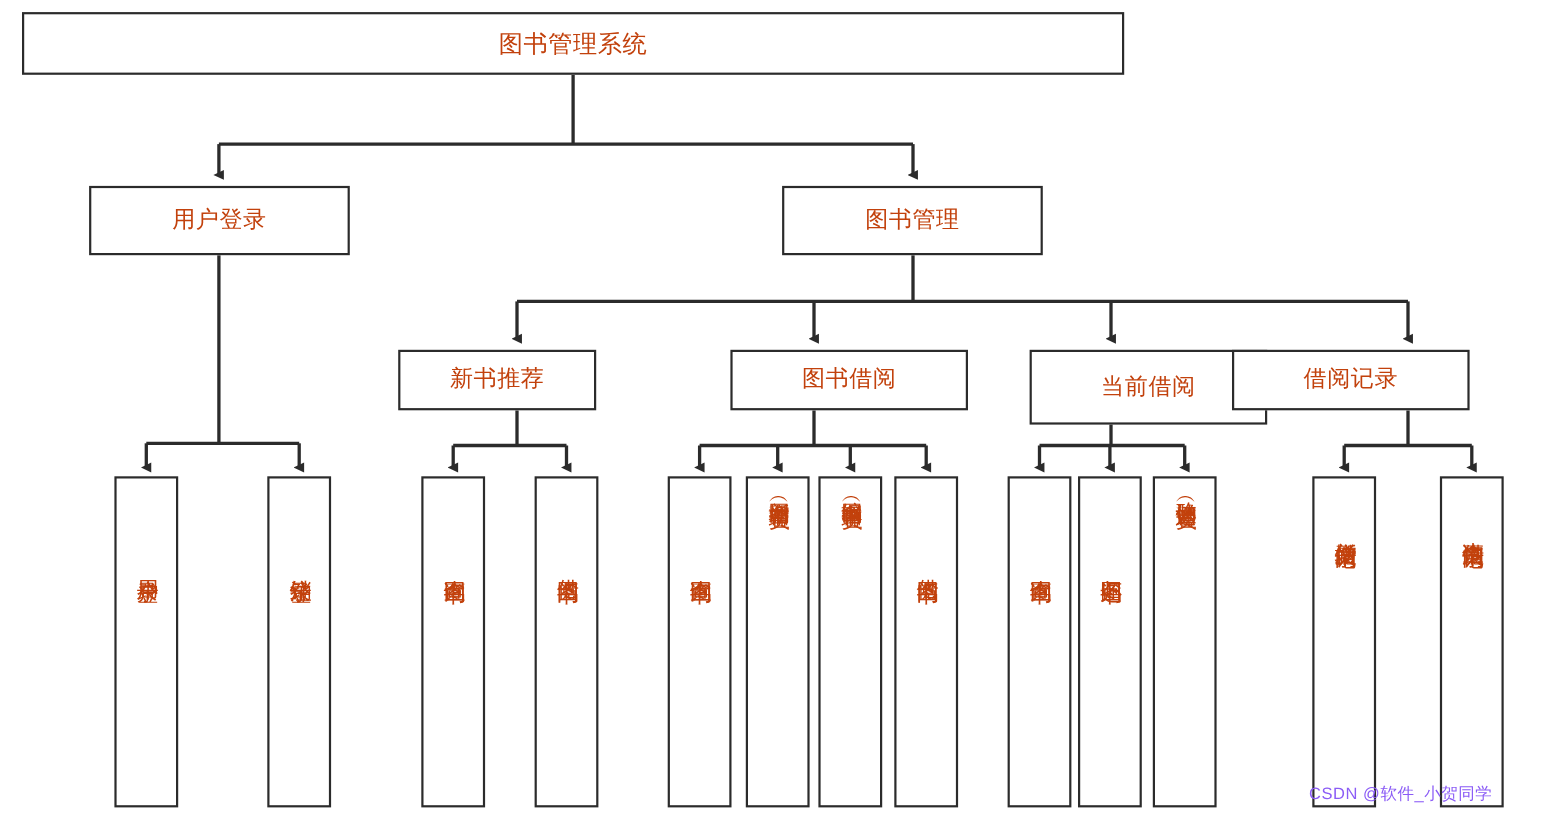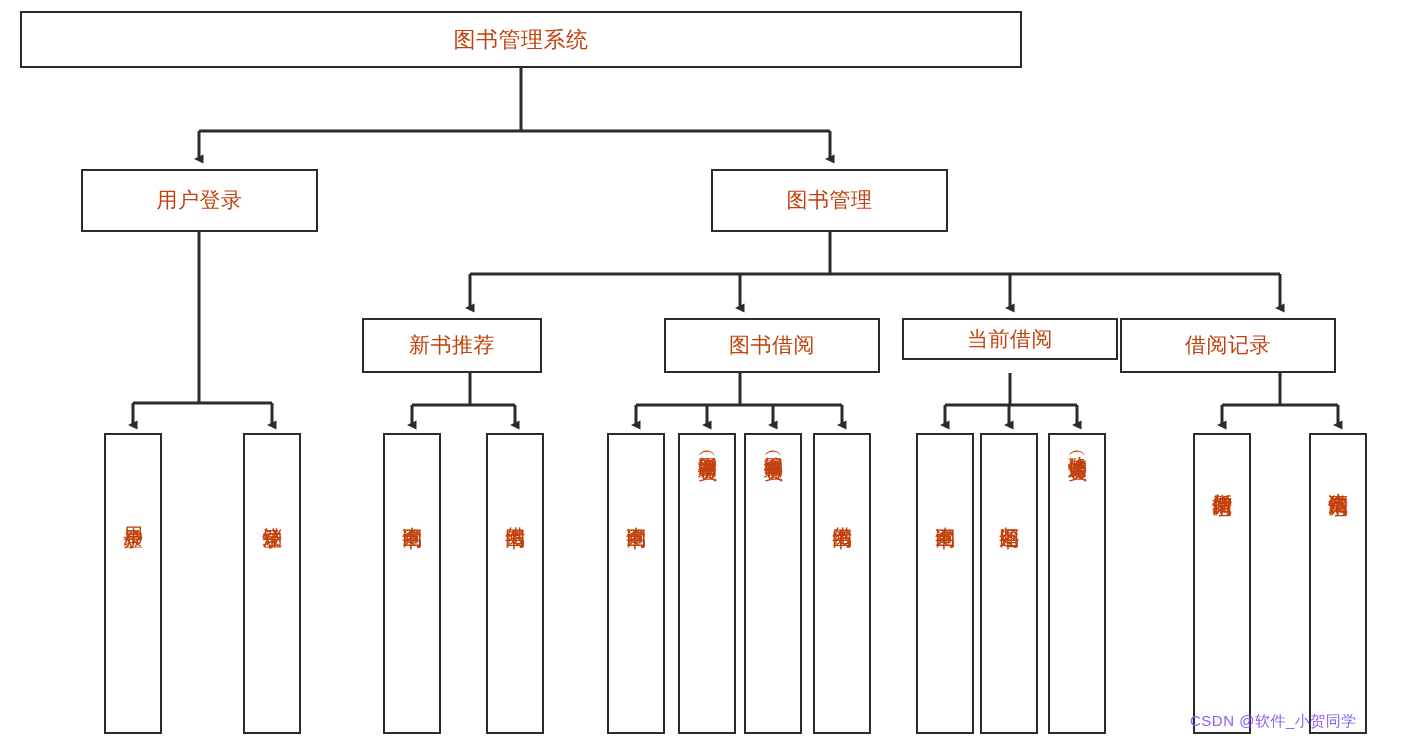--- a/index.html
+++ b/index.html
@@ -145,21 +145,21 @@
   </div>
 
   <div class="node node-horizontal" style="left:362px; top:318px; width:180px; height:55px;">
     <span class="label">新书推荐</span>
   </div>
 
   <div class="node node-horizontal" style="left:632px; top:318px; width:216px; height:55px;margin-left:32px;">
     <span class="label">图书借阅</span>
   </div>
 
-  <div class="node node-horizontal" style="left:902px; top:318px; width:216px; height:42px;">
+  <div class="node node-horizontal" style="left:936px; top:318px; width:216px; height:68px;">
     <span class="label">当前借阅</span>
   </div>
 
   <div class="node node-horizontal" style="left:1120px; top:318px; width:216px; height:55px;">
     <span class="label">借阅记录</span>
   </div>
 
   <div class="node node-vertical" style="left:104px; top:433px; width:58px; height:301px; padding-top:76px;">
     <span class="label">用户登录</span>
   </div>

